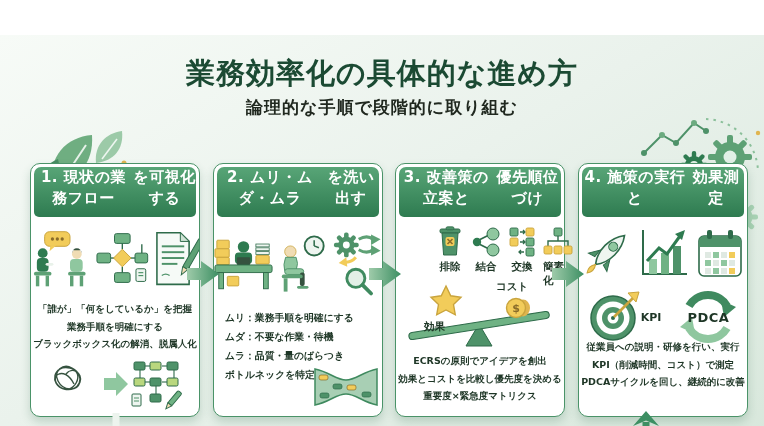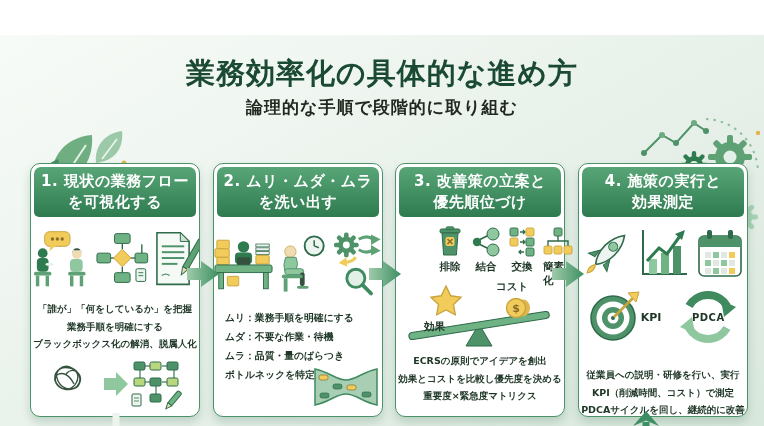--- a/index.html
+++ b/index.html
@@ -11,46 +11,46 @@
     font-size:29px;font-weight:800;color:#1b4a33;letter-spacing:1px;}
   .subtitle{position:absolute;top:61px;left:0;width:100%;text-align:center;
     font-size:17px;font-weight:700;color:#20281f;letter-spacing:1px;}
   .card{position:absolute;top:128px;width:170px;height:254px;background:#ffffff;
     border:1.6px solid #4a9368;border-radius:10px;box-sizing:border-box;
     box-shadow:0 5px 10px rgba(46,107,74,.22);}
   .card1{left:30px}.card2{left:213px}.card3{left:395px}.card4{left:578px}
   .card-header{position:absolute;top:3px;left:3px;right:3px;height:50px;
     border-radius:7px 7px 5px 5px;background:linear-gradient(180deg,#58a577,#2e7b50);
     color:#ffffff;font-weight:700;font-size:15px;text-align:center;
-    display:flex;flex-direction:column;justify-content:center;line-height:21px;letter-spacing:.5px;}
+    display:flex;flex-direction:row;justify-content:center;line-height:21px;letter-spacing:.5px;}
   .icon-row{position:absolute;left:0;right:0;display:flex;justify-content:center;align-items:center;gap:5px;}
   .row1-c1{top:58px;height:74px}
   .row1-c2{top:60px;height:80px}
   .row1-c4{top:62px;height:56px;gap:7px}
   .row2-c4{top:120px;height:66px;gap:16px}
   .body-text{position:absolute;left:2px;right:2px;font-weight:700;color:#1e3626;}
   .center-text{text-align:center;font-size:9.5px;line-height:17.5px;}
   .c1-text{top:136px}
   .c2-text{top:144px;left:11px;right:4px;text-align:left;font-size:9.8px;line-height:19px;}
   .c3-text{top:188px}
-  .c4-text{top:202px}
+  .c4-text{top:174px}
   .ecrs-row{position:absolute;top:62px;left:0;right:0;display:flex;justify-content:center;gap:6px;padding-left:48px;}
   .ecrs-item{display:flex;flex-direction:column;align-items:center;width:34px;}
   .ecrs-label{font-size:10.5px;font-weight:700;color:#1e3626;margin-top:2px;}
   .seesaw-wrap{position:absolute;top:118px;left:8px;width:150px;height:68px;}
   .seesaw-label{position:absolute;font-size:10.5px;font-weight:700;color:#1e3626;}
   .label-effect{left:20px;top:38px;}
   .label-cost{left:92px;top:-2px;}
   .c1-bottom{position:absolute;top:192px;left:15px;}
   .c2-bottleneck{position:absolute;right:4px;top:200px;}
   .kpi-block{display:flex;flex-direction:row;align-items:center;}
   .kpi-label{font-size:11px;font-weight:700;color:#1e3626;margin-top:0px;}
   .pdca-block{position:relative;width:62px;height:62px;}
   .pdca-label{position:absolute;top:50%;left:50%;transform:translate(-50%,-50%);
-    font-size:10px;font-weight:800;color:#1e3626;letter-spacing:.5px;}
+    font-size:13px;font-weight:800;color:#1e3626;letter-spacing:.5px;}
   .flow-arrow{position:absolute;top:224px;}
   .fa1{left:186px}.fa2{left:368px}.fa3{left:551px}
   .loop-arrow{position:absolute;left:0;top:376px;}
 </style>
 </head>
 <body>
 
 <div class="stage">
 
   <svg class="deco" style="left:18px;top:84px" width="120" height="110" viewBox="0 0 120 110">

